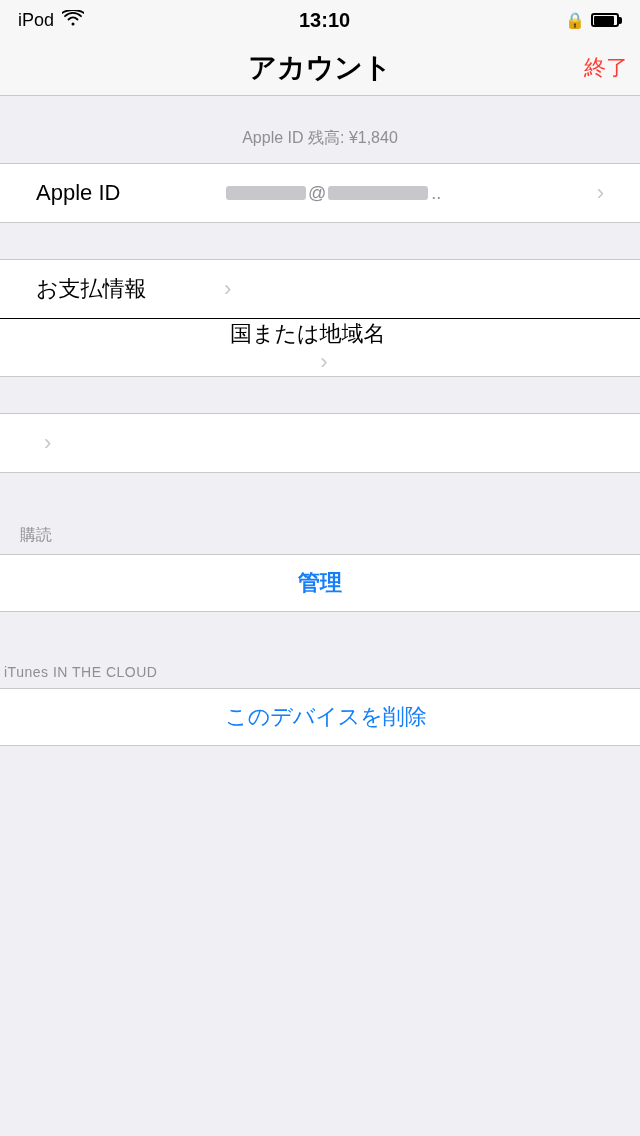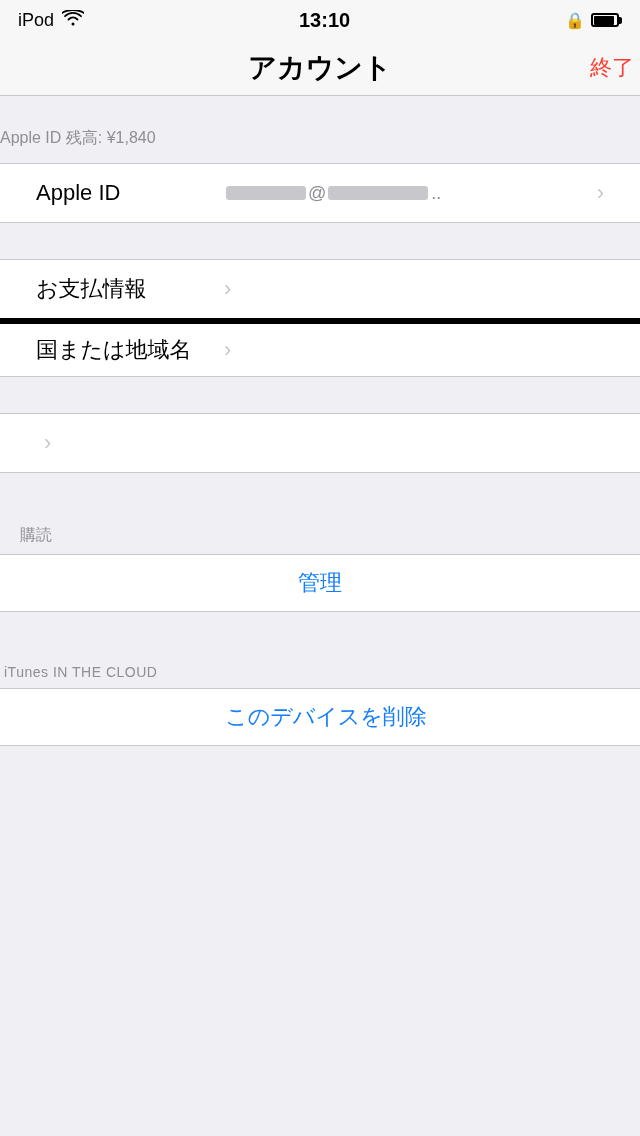--- a/index.html
+++ b/index.html
@@ -40,41 +40,41 @@
       justify-content: center;
       position: relative;
     }
     .nav-title {
       font-size: 28px;
       font-weight: 600;
       color: #000;
     }
     .nav-done {
       position: absolute;
-      right: 6px;
+      right: 12px;
       font-size: 22px;
       font-weight: 400;
       color: #ff3b30;
       cursor: pointer;
     }
 
     
     .section-gap {
       height: 36px;
       background: #efeff4;
     }
     .section-gap-small {
       height: 18px;
       background: #efeff4;
     }
 
     
     .balance-row {
       background: #efeff4;
-      text-align: left;
+      text-align: center;
       padding: 14px 0 14px 0;
       font-size: 16px;
       color: #8e8e93;
     }
 
     
     .table-section {
       background: #fff;
       border-top: 1px solid #c8c7cc;
       border-bottom: 1px solid #c8c7cc;
@@ -82,21 +82,22 @@
 
     .table-row {
       display: flex;
       align-items: center;
       min-height: 58px;
       padding: 0 36px;
       background: #fff;
       position: relative;
     }
     .table-row + .table-row {
-      border-top: 6px solid #000000;
+      border-top: 1px solid #000000;
+      flex-direction: column;
     }
     .table-row-label {
       font-size: 22px;
       color: #000;
       font-weight: 400;
       min-width: 180px;
     }
     .chevron {
       color: #c7c7cc;
       font-size: 22px;
@@ -144,21 +145,21 @@
       border-bottom: 1px solid #c8c7cc;
       display: flex;
       align-items: center;
       justify-content: center;
       min-height: 58px;
       cursor: pointer;
     }
     .link-label {
       font-size: 22px;
       color: #147efb;
-      font-weight: 400;
+      font-weight: 700;
     }
 
     
     .itunes-header {
       padding: 16px 20px 8px 4px;
       font-size: 14px;
       color: #8e8e93;
       background: #efeff4;
       letter-spacing: 0.5px;
     }

